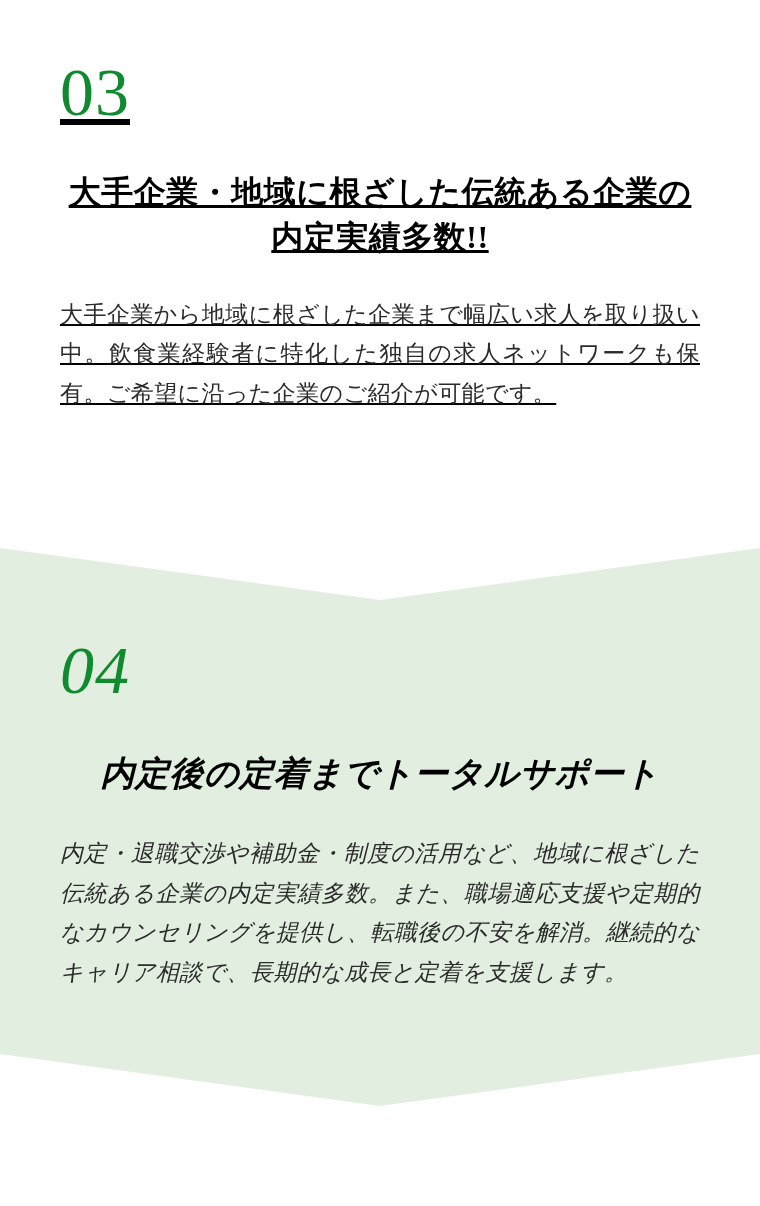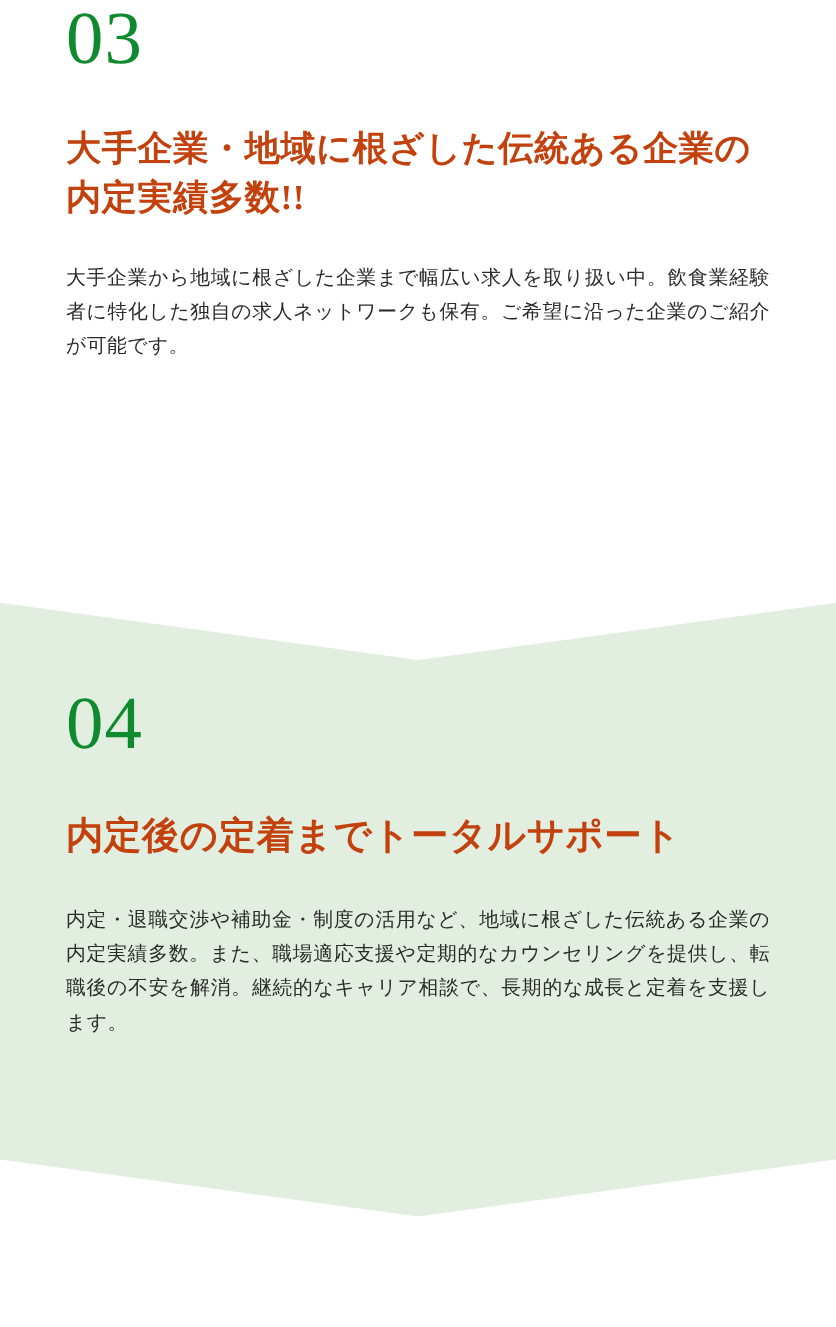--- a/index.html
+++ b/index.html
@@ -60,55 +60,59 @@
     font-family: "Liberation Serif", "DejaVu Serif", serif;
     font-size: 68px;
     line-height: 1;
     color: #0f8a2e;
     font-weight: 400;
     letter-spacing: 1px;
   }
 
   .headline {
     font-family: "Liberation Serif", "DejaVu Serif", serif;
-    color: #c2410c;
+    color: #000000;
     font-size: 32px;
     line-height: 1.42;
     font-weight: 700;
     letter-spacing: 0.5px;
+    text-align: center;
   }
 
   .body-text {
     font-family: "Liberation Serif", "DejaVu Serif", serif;
     color: #2b2b2b;
-    font-size: 18px;
+    font-size: 23px;
     line-height: 1.72;
     letter-spacing: 0.4px;
     text-align: justify;
     text-justify: inter-character;
   }
 
   
   #section-03 {
     top: 0;
     height: 600px;
   }
   #section-03 .content {
+    padding-top: 58px;
+    text-decoration: underline;
   }
   #section-03 .num {
     margin: 0 0 44px 0;
   }
   #section-03 .headline {
     margin: 0 0 34px 0;
   }
 
   
   #section-04 {
-    top: 535px;
+    top: 548px;
     height: 610px;
+    font-style: italic;
   }
   #section-04 .content {
     padding-top: 88px;
   }
   #section-04 .num {
     margin: 0 0 46px 0;
   }
   #section-04 .headline {
     margin: 0 0 36px 0;
     font-size: 34px;

